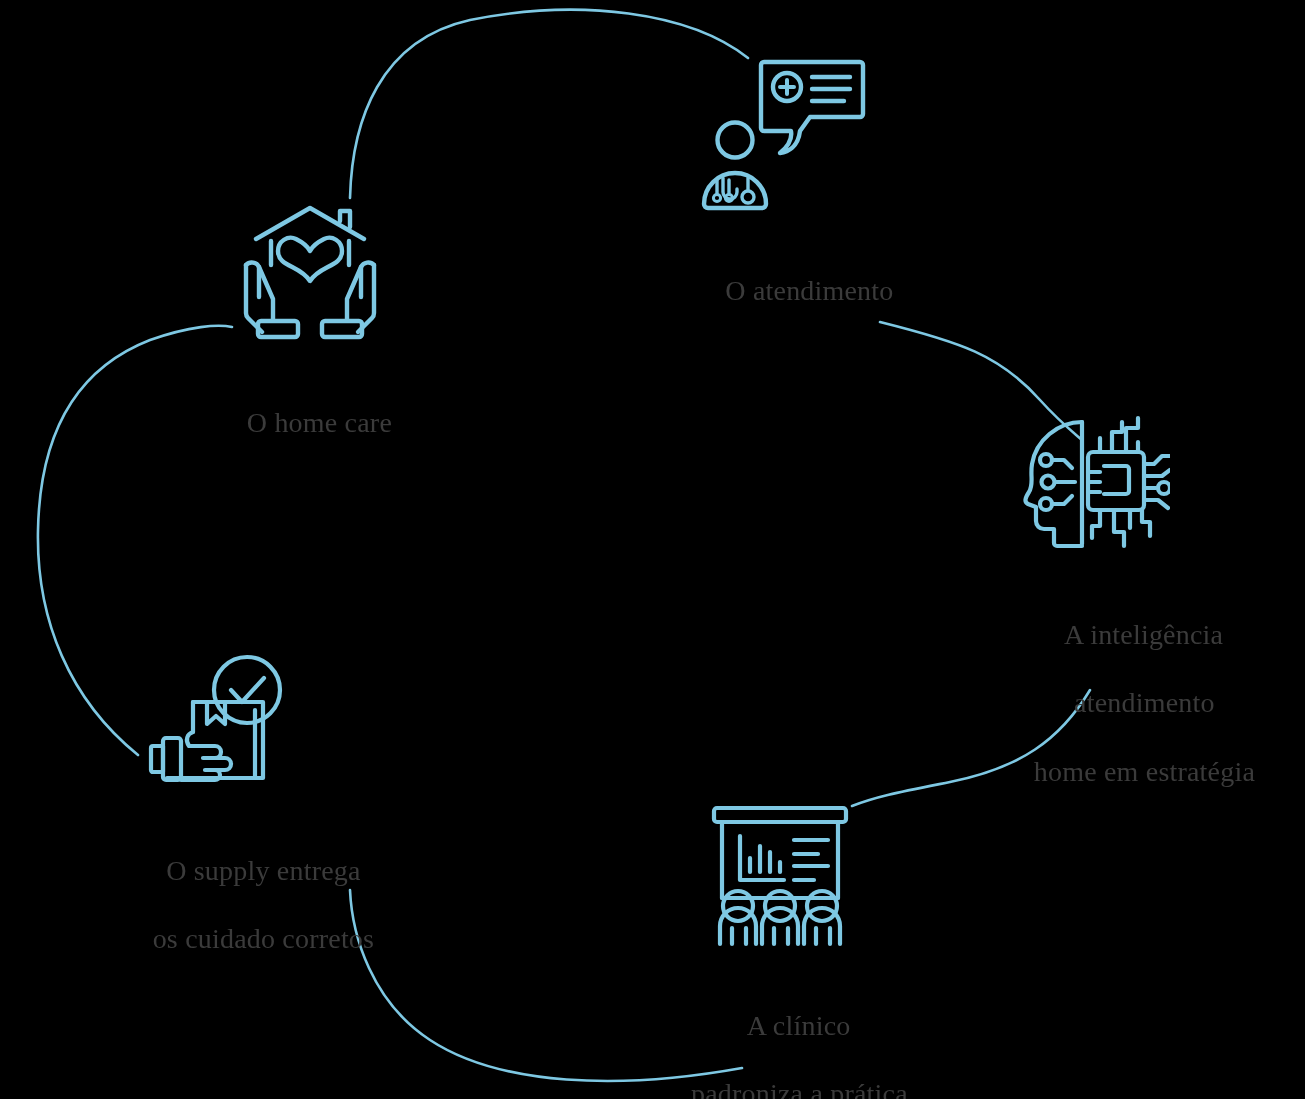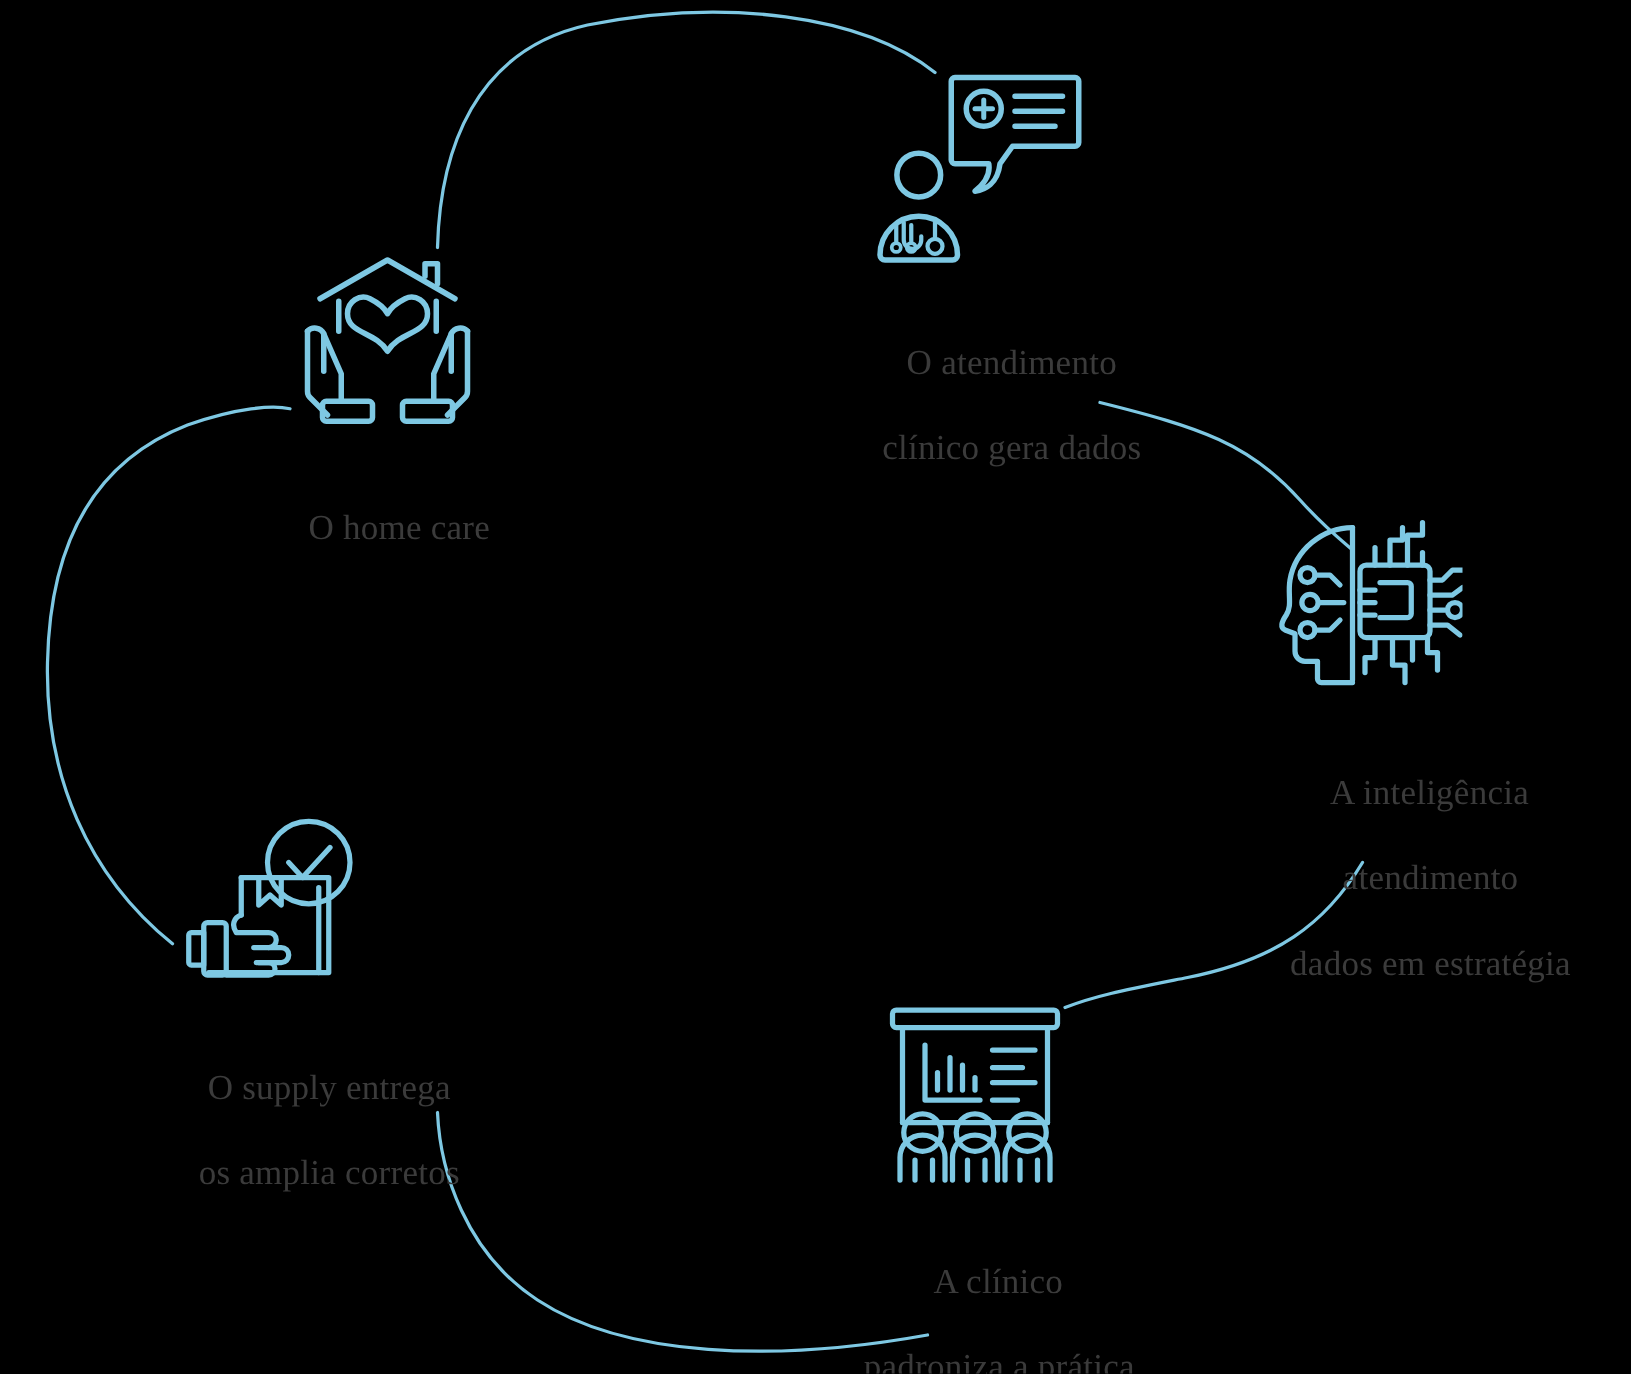--- a/index.html
+++ b/index.html
@@ -94,21 +94,20 @@
       <path d="M31,126 v14 a7,7 0 0 0 14,0 v-3" stroke-width="3.4"></path>
       <path d="M25,128 v13 M37,128 v13" stroke-width="3.4"></path>
       <circle cx="25" cy="146" r="3.6" stroke-width="3"></circle>
       <circle cx="37" cy="146" r="3.6" stroke-width="3"></circle>
       <path d="M56,126 v12" stroke-width="3.4"></path>
       <circle cx="56" cy="145" r="6" stroke-width="3.4"></circle>
     </svg>
   </div>
   <div class="node-label" id="label-clinical">
     <span>O atendimento</span><br>
-    <span>clínico gera dados</span>
   </div>
 
   <div class="node" id="node-homecare">
     <svg class="node-icon" width="152" height="143" viewBox="0 0 152 143" fill="none" stroke="#7ec8e3" stroke-width="4.4" stroke-linecap="round" stroke-linejoin="round">
 
       <path d="M22,36 L76,5 L130,36"></path>
 
       <path d="M106,18 V8 h10 v16"></path>
 
       <path d="M37,38 V62 M115,38 V62"></path>
@@ -161,21 +160,21 @@
 
       <path d="M82,96 v16 h-8 v12"></path>
       <path d="M96,96 v22 h10 v14"></path>
       <path d="M112,96 v18"></path>
       <path d="M124,96 v12 h8 v14"></path>
     </svg>
   </div>
   <div class="node-label" id="label-ai">
     <span>A inteligência</span><br>
     <span>atendimento</span><br>
-    <span>dados em estratégia</span>
+    <span>home em estratégia</span>
   </div>
 
   <div class="node" id="node-education">
     <svg class="node-icon" width="148" height="145" viewBox="0 0 148 145" fill="none" stroke="#7ec8e3" stroke-width="4.2" stroke-linecap="round" stroke-linejoin="round">
 
       <rect x="8" y="6" width="132" height="14" rx="3"></rect>
 
       <path d="M16,20 V96 M132,20 V96"></path>
       <path d="M16,96 H132"></path>
 
@@ -218,16 +217,16 @@
       <path d="M48,82 C42,84 40,90 44,96 h26 a6,6 0 0 1 0,12 H58"></path>
       <path d="M70,108 h10 a6,6 0 0 1 0,12 H60"></path>
       <path d="M62,120 h8 a5,5 0 0 1 0,10 H36"></path>
 
       <rect x="18" y="88" width="18" height="42" rx="3"></rect>
       <path d="M8,96 h10 v26 H8 a2,2 0 0 1 -2,-2 V98 a2,2 0 0 1 2,-2 Z"></path>
     </svg>
   </div>
   <div class="node-label" id="label-supply">
     <span>O supply entrega</span><br>
-    <span>os amplia corretos</span>
+    <span>os cuidado corretos</span>
   </div>
 
 </div>
 
 </body></html>

